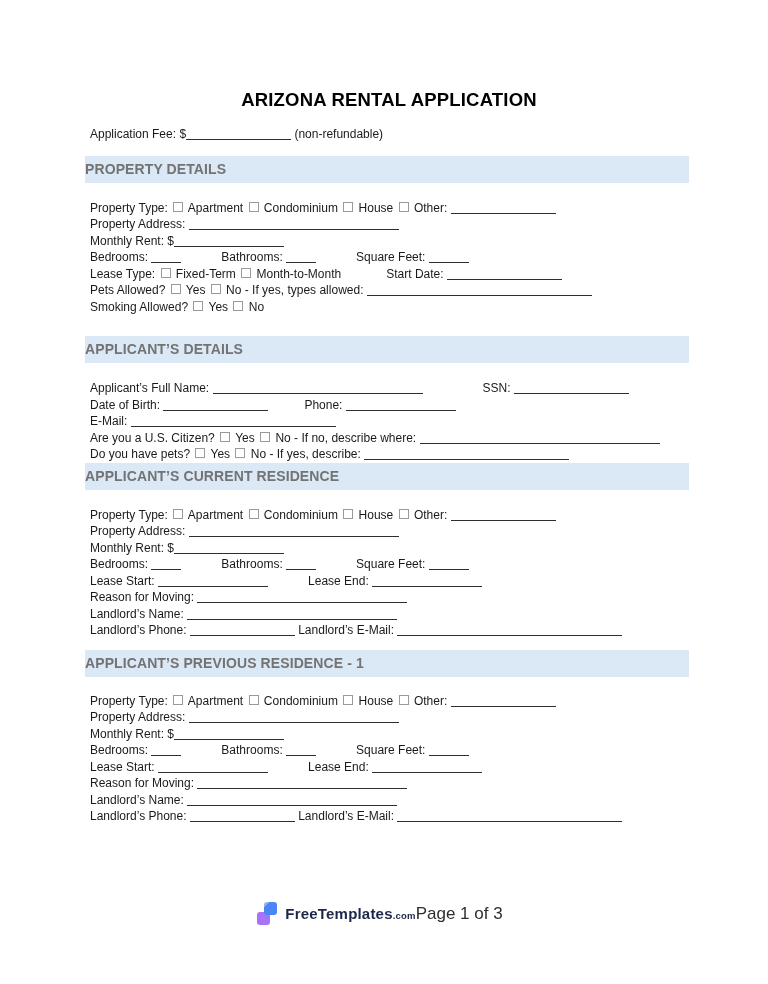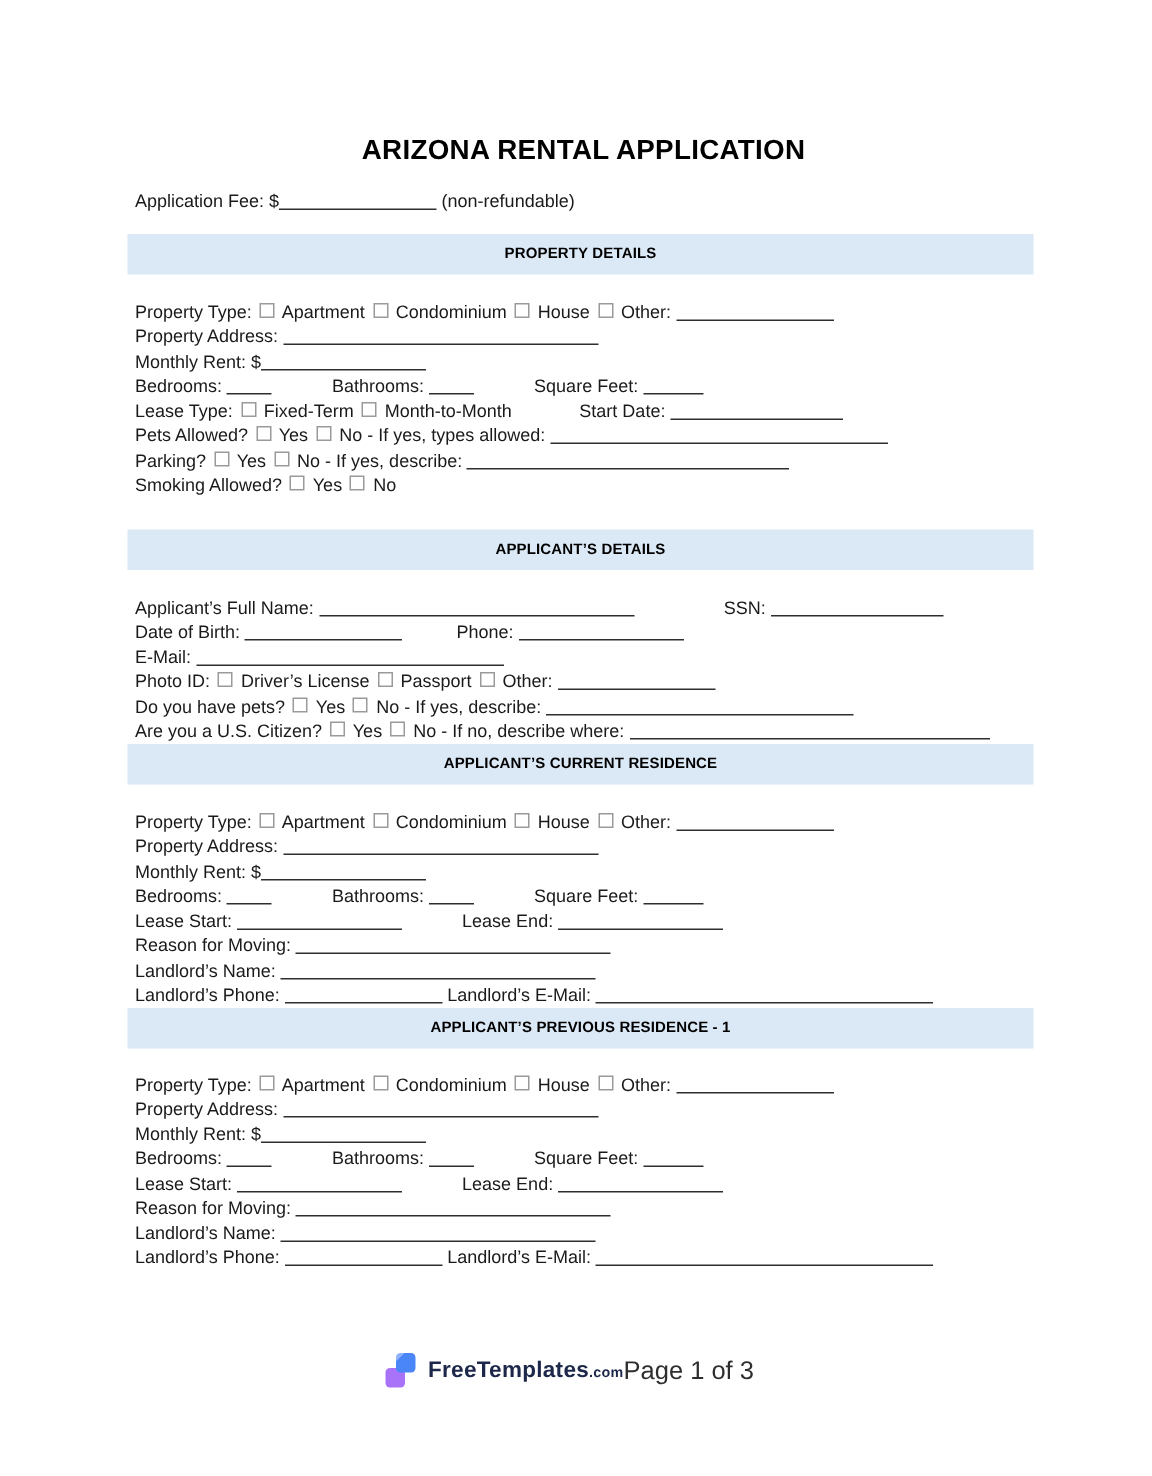--- a/index.html
+++ b/index.html
@@ -8,28 +8,28 @@
     font-family:"Liberation Sans", sans-serif; color:#1a1a1a; overflow:hidden;
     margin:0 auto;
   }
   .content { padding:0 80px 0 90px; font-size:12px; }
   .title {
     padding-top:90px; text-align:center; font-size:18.5px; font-weight:bold;
     color:#000; letter-spacing:.2px; line-height:20px;
   }
   .intro-lines { margin-top:16px; }
   .band {
-    background:var(--band-bg,#dbe8f5); text-align:center; font-weight:bold;
-    font-size:10px; color:#000000; height:27px; line-height:27px;
+    background:var(--band-bg,#dbe8f5); text-align:left; font-weight:bold;
+    font-size:14px; color:#737373; height:27px; line-height:27px;
     margin:0 -1px 0 -5px; letter-spacing:.1px;
   }
   .band.b1 { margin-top:13px; }
   .band.b2 { margin-top:21px; }
   .band.b3 { }
-  .band.b4 { margin-top:0; }
+  .band.b4 { margin-top:11px; }
   .sec-lines { margin-top:17px; }
   .sec-lines.last { margin-top:16px; }
   .form-line { line-height:16.5px; height:16.5px; white-space:nowrap; }
   .seg-text { white-space:pre; }
   .seg-box {
     display:inline-block; width:8px; height:8px; background:#fff;
     border:1px solid var(--checkbox-border,#9a9a9a); margin:0 2px; vertical-align:0;
   }
   .seg-blank {
     display:inline-block; height:0;
@@ -67,32 +67,30 @@
       </div>
 
     <div class="band b1">PROPERTY DETAILS</div>
     <div class="sec-lines">
         <div class="form-line"><span class="seg-text">Property Type: </span><span class="seg-box"></span><span class="seg-text"> Apartment </span><span class="seg-box"></span><span class="seg-text"> Condominium </span><span class="seg-box"></span><span class="seg-text"> House </span><span class="seg-box"></span><span class="seg-text"> Other: </span><span class="seg-blank" style="width: 105px;"></span></div>
         <div class="form-line"><span class="seg-text">Property Address: </span><span class="seg-blank" style="width: 210px;"></span></div>
         <div class="form-line"><span class="seg-text">Monthly Rent: $</span><span class="seg-blank" style="width: 110px;"></span></div>
         <div class="form-line"><span class="seg-text">Bedrooms: </span><span class="seg-blank" style="width: 30px;"></span><span class="seg-gap" style="width: 40px;"></span><span class="seg-text">Bathrooms: </span><span class="seg-blank" style="width: 30px;"></span><span class="seg-gap" style="width: 40px;"></span><span class="seg-text">Square Feet: </span><span class="seg-blank" style="width: 40px;"></span></div>
         <div class="form-line"><span class="seg-text">Lease Type: </span><span class="seg-box"></span><span class="seg-text"> Fixed-Term </span><span class="seg-box"></span><span class="seg-text"> Month-to-Month</span><span class="seg-gap" style="width: 45px;"></span><span class="seg-text">Start Date: </span><span class="seg-blank" style="width: 115px;"></span></div>
         <div class="form-line"><span class="seg-text">Pets Allowed? </span><span class="seg-box"></span><span class="seg-text"> Yes </span><span class="seg-box"></span><span class="seg-text"> No - If yes, types allowed: </span><span class="seg-blank" style="width: 225px;"></span></div>
-        <div class="form-line"><span class="seg-text">Parking? </span><span class="seg-box"></span><span class="seg-text"> Yes </span><span class="seg-box"></span><span class="seg-text"> No - If yes, describe: </span><span class="seg-blank" style="width: 215px;"></span></div>
         <div class="form-line"><span class="seg-text">Smoking Allowed? </span><span class="seg-box"></span><span class="seg-text"> Yes </span><span class="seg-box"></span><span class="seg-text"> No</span></div>
       </div>
 
     <div class="band b2">APPLICANT’S DETAILS</div>
     <div class="sec-lines">
         <div class="form-line"><span class="seg-text">Applicant’s Full Name: </span><span class="seg-blank" style="width: 210px;"></span><span class="seg-gap" style="width: 60px;"></span><span class="seg-text">SSN: </span><span class="seg-blank" style="width: 115px;"></span></div>
         <div class="form-line"><span class="seg-text">Date of Birth: </span><span class="seg-blank" style="width: 105px;"></span><span class="seg-gap" style="width: 36px;"></span><span class="seg-text">Phone: </span><span class="seg-blank" style="width: 110px;"></span></div>
         <div class="form-line"><span class="seg-text">E-Mail: </span><span class="seg-blank" style="width: 205px;"></span></div>
-        <div class="form-line"><span class="seg-text">Photo ID: </span><span class="seg-box"></span><span class="seg-text"> Driver’s License </span><span class="seg-box"></span><span class="seg-text"> Passport </span><span class="seg-box"></span><span class="seg-text"> Other: </span><span class="seg-blank" style="width: 105px;"></span></div>
+        <div class="form-line"><span class="seg-text">Are you a U.S. Citizen? </span><span class="seg-box"></span><span class="seg-text"> Yes </span><span class="seg-box"></span><span class="seg-text"> No - If no, describe where: </span><span class="seg-blank" style="width: 240px;"></span></div>
         <div class="form-line"><span class="seg-text">Do you have pets? </span><span class="seg-box"></span><span class="seg-text"> Yes </span><span class="seg-box"></span><span class="seg-text"> No - If yes, describe: </span><span class="seg-blank" style="width: 205px;"></span></div>
-        <div class="form-line"><span class="seg-text">Are you a U.S. Citizen? </span><span class="seg-box"></span><span class="seg-text"> Yes </span><span class="seg-box"></span><span class="seg-text"> No - If no, describe where: </span><span class="seg-blank" style="width: 240px;"></span></div>
       </div>
 
     <div class="band b3">APPLICANT’S CURRENT RESIDENCE</div>
     <div class="sec-lines">
         <div class="form-line"><span class="seg-text">Property Type: </span><span class="seg-box"></span><span class="seg-text"> Apartment </span><span class="seg-box"></span><span class="seg-text"> Condominium </span><span class="seg-box"></span><span class="seg-text"> House </span><span class="seg-box"></span><span class="seg-text"> Other: </span><span class="seg-blank" style="width: 105px;"></span></div>
         <div class="form-line"><span class="seg-text">Property Address: </span><span class="seg-blank" style="width: 210px;"></span></div>
         <div class="form-line"><span class="seg-text">Monthly Rent: $</span><span class="seg-blank" style="width: 110px;"></span></div>
         <div class="form-line"><span class="seg-text">Bedrooms: </span><span class="seg-blank" style="width: 30px;"></span><span class="seg-gap" style="width: 40px;"></span><span class="seg-text">Bathrooms: </span><span class="seg-blank" style="width: 30px;"></span><span class="seg-gap" style="width: 40px;"></span><span class="seg-text">Square Feet: </span><span class="seg-blank" style="width: 40px;"></span></div>
         <div class="form-line"><span class="seg-text">Lease Start: </span><span class="seg-blank" style="width: 110px;"></span><span class="seg-gap" style="width: 40px;"></span><span class="seg-text">Lease End: </span><span class="seg-blank" style="width: 110px;"></span></div>
         <div class="form-line"><span class="seg-text">Reason for Moving: </span><span class="seg-blank" style="width: 210px;"></span></div>

